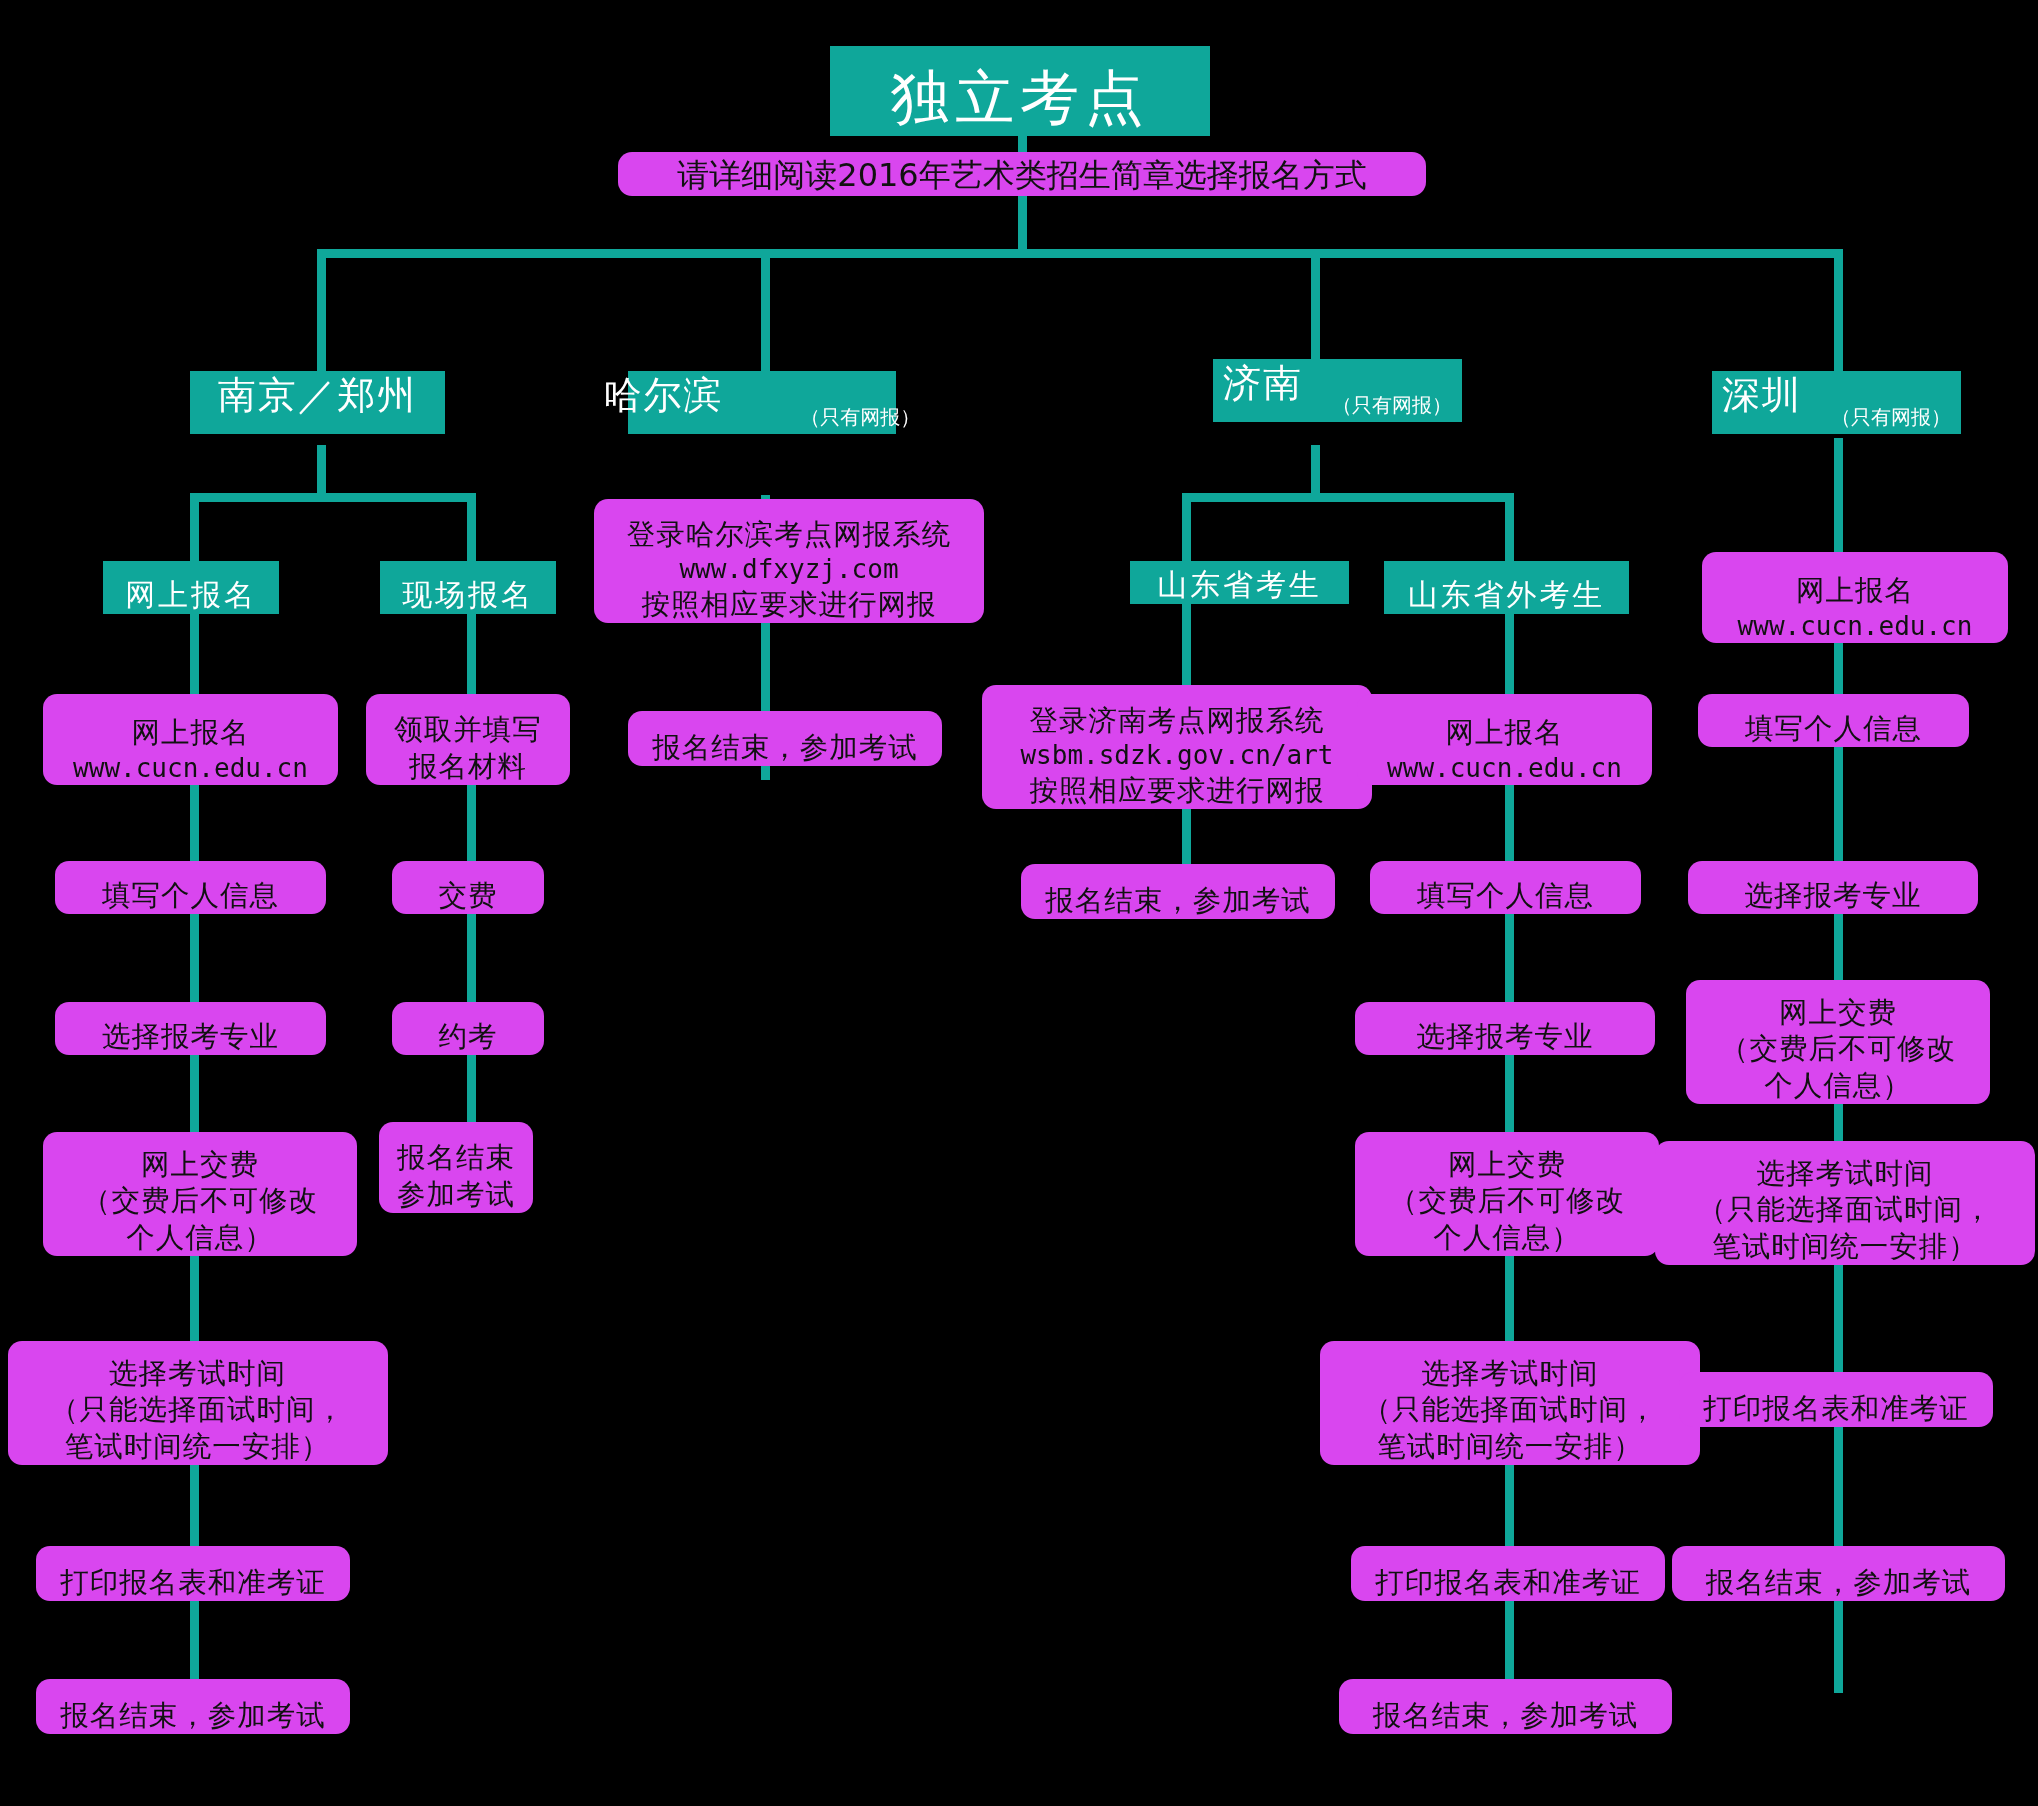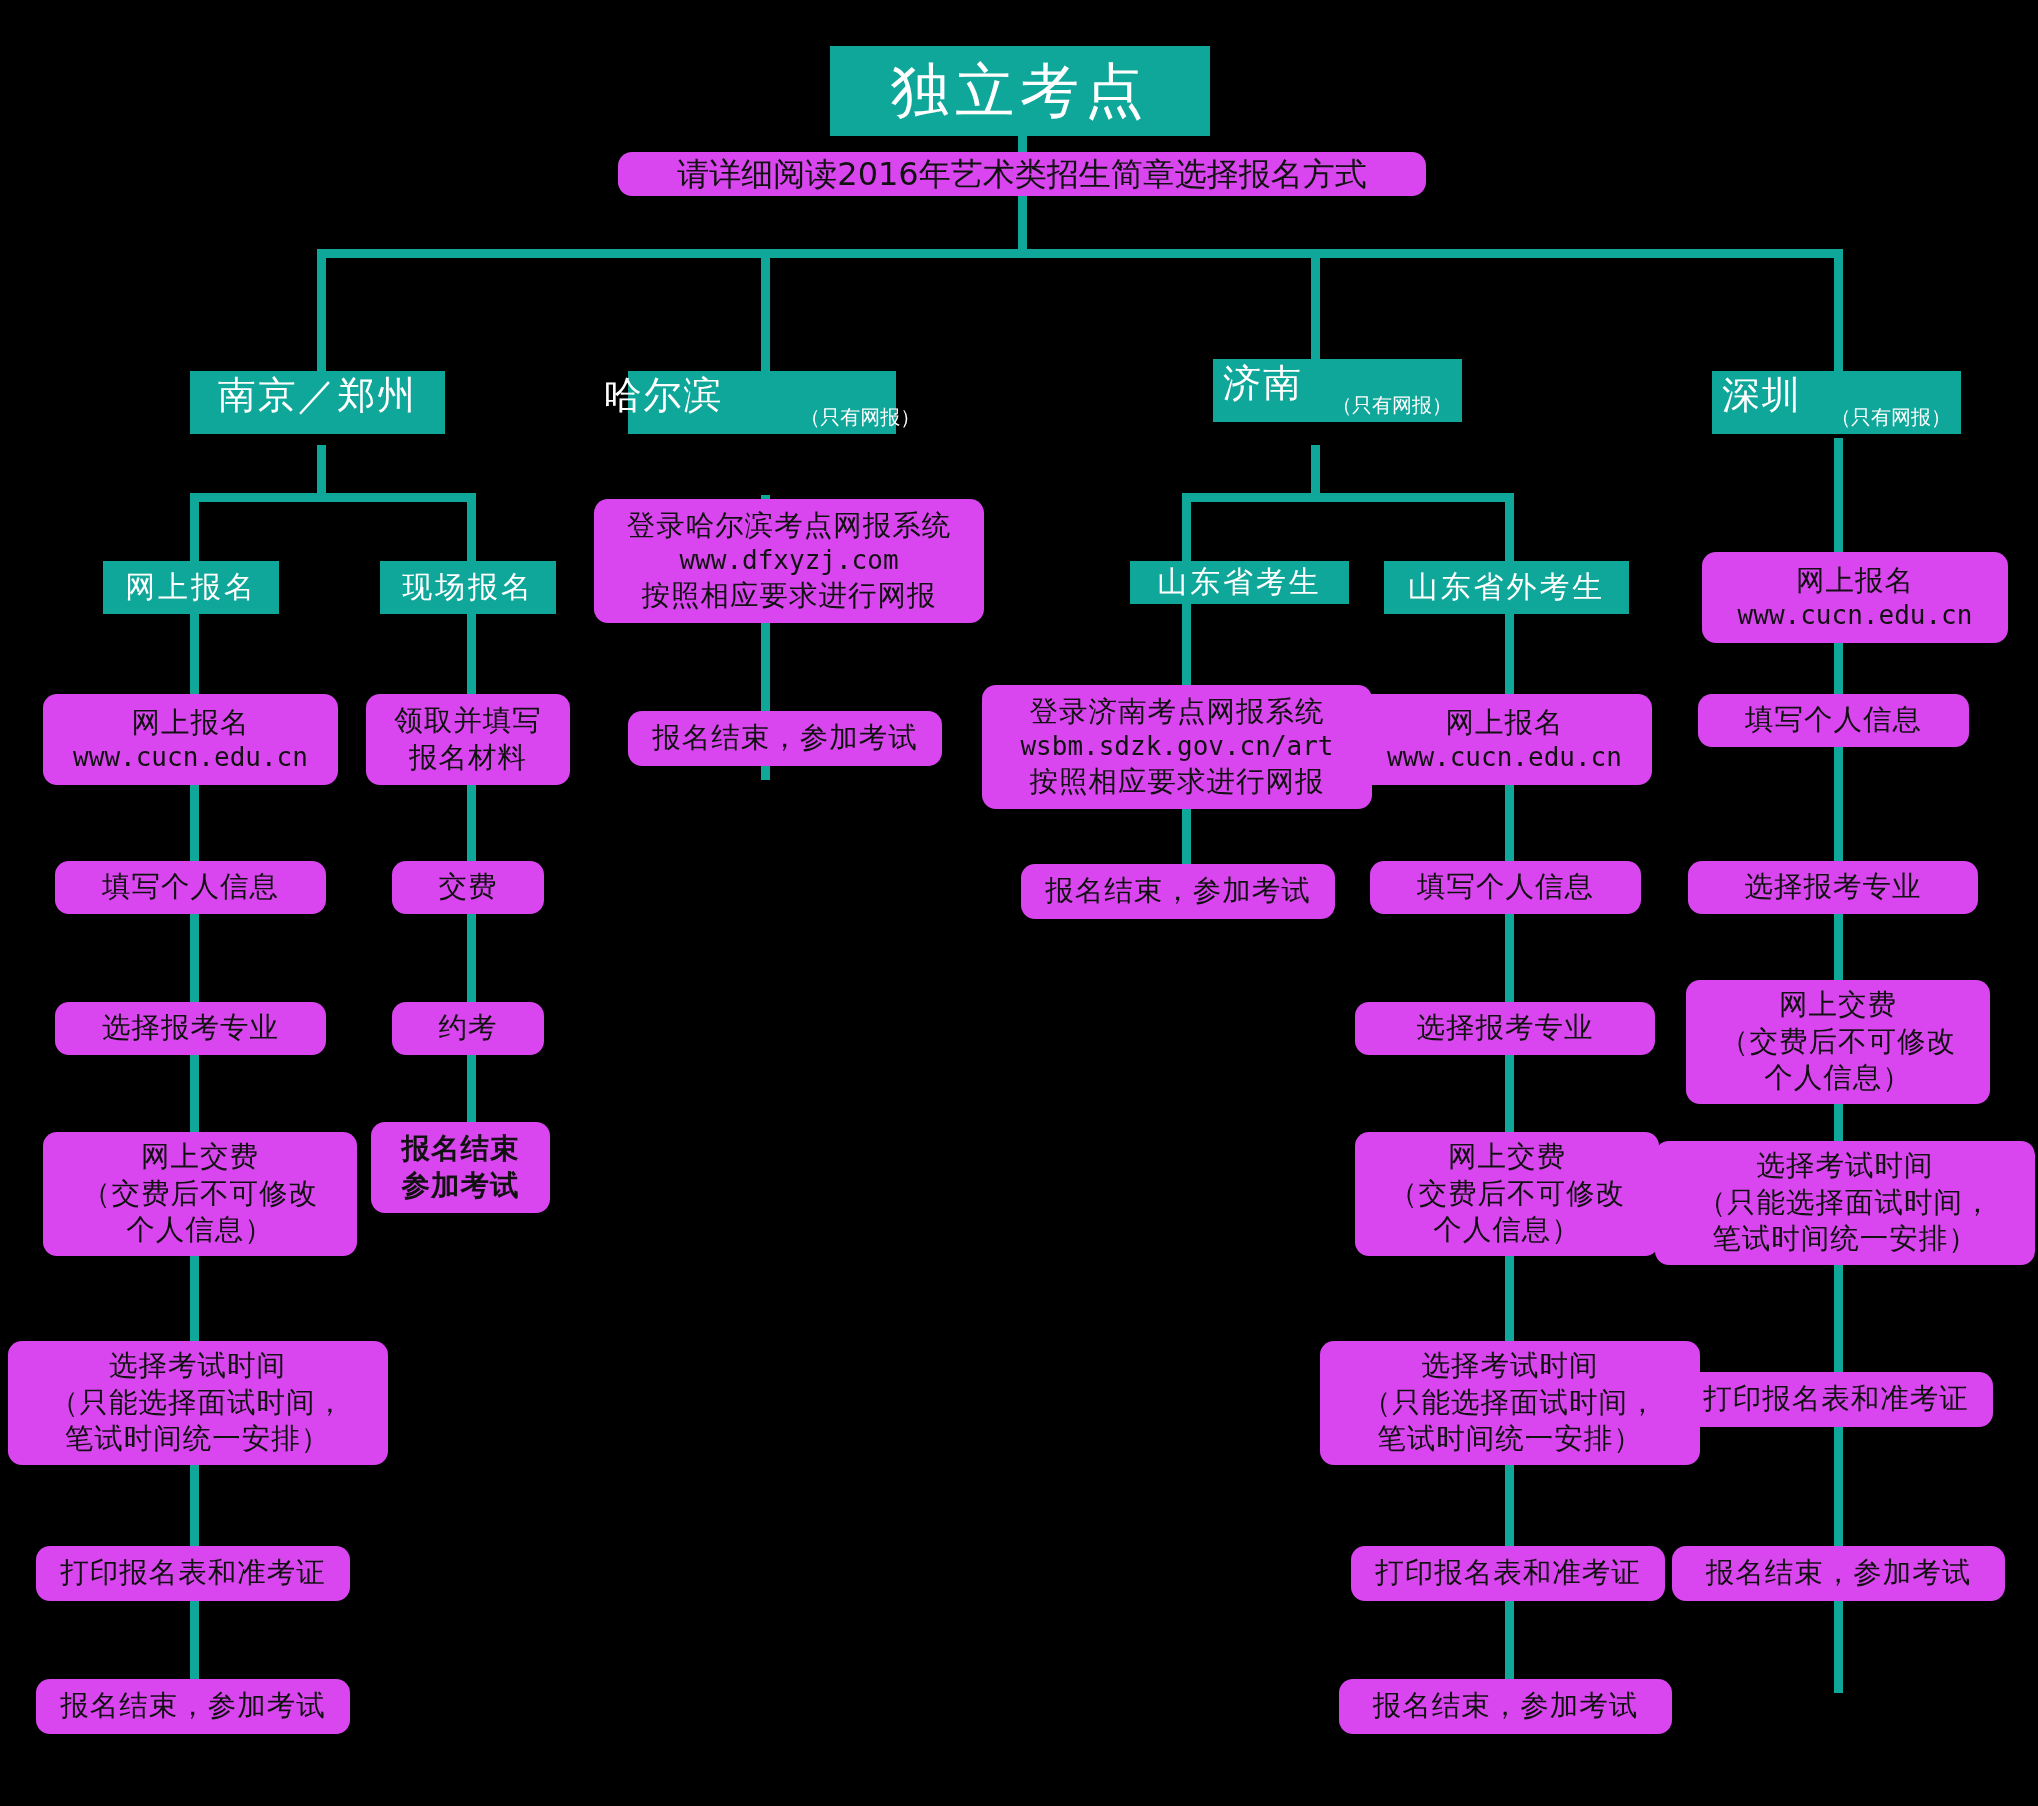--- a/index.html
+++ b/index.html
@@ -14,21 +14,21 @@
     background:#000;
     overflow:hidden;
   }
   
   .node{
     position:absolute;
     box-sizing:border-box;
     display:flex;
     flex-direction:column;
     align-items:center;
-    justify-content:center;
+    justify-content:flex-end;
     text-align:center;
     line-height:1.28;
     z-index:5;
     white-space:pre;
   }
   .node.teal{
     background:#0FA79A;
     color:#ffffff;
   }
   .node.white{
@@ -187,21 +187,21 @@
   <div class="node white step" style="left:366px;top:694px;width:204px;height:91px;">
     <span class="ln">领取并填写</span>
     <span class="ln">报名材料</span>
   </div>
   <div class="node white step" style="left:392px;top:861px;width:152px;height:53px;">
     <span class="ln">交费</span>
   </div>
   <div class="node white step" style="left:392px;top:1002px;width:152px;height:53px;">
     <span class="ln">约考</span>
   </div>
-  <div class="node white step" style="left:371px;top:1122px;width:179px;height:91px;font-weight:bold;">
+  <div class="node white step" style="left:379px;top:1122px;width:154px;height:91px;">
     <span class="ln">报名结束</span>
     <span class="ln">参加考试</span>
   </div>
 
   <div class="node white step" style="left:594px;top:499px;width:390px;height:124px;">
     <span class="ln">登录哈尔滨考点网报系统</span>
     <span class="ln url">www.dfxyzj.com</span>
     <span class="ln">按照相应要求进行网报</span>
   </div>
   <div class="node white step" style="left:628px;top:711px;width:314px;height:55px;">

